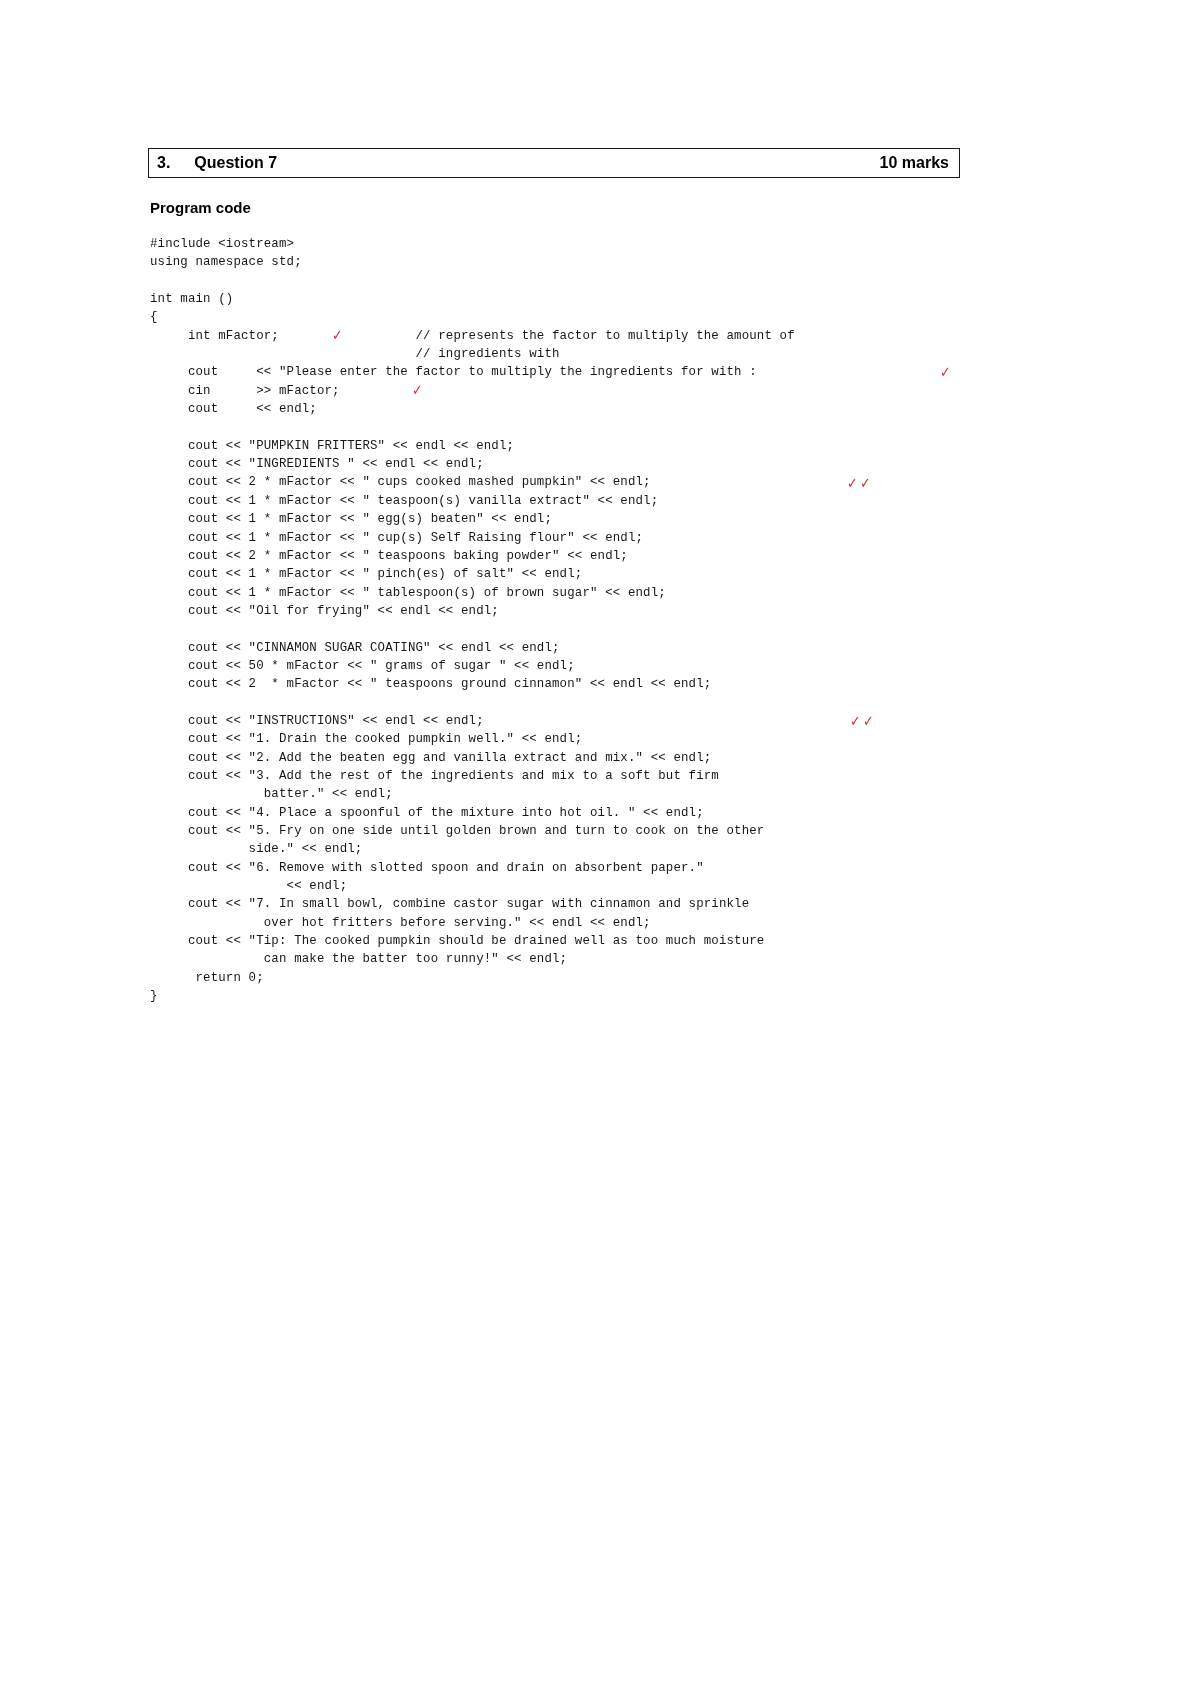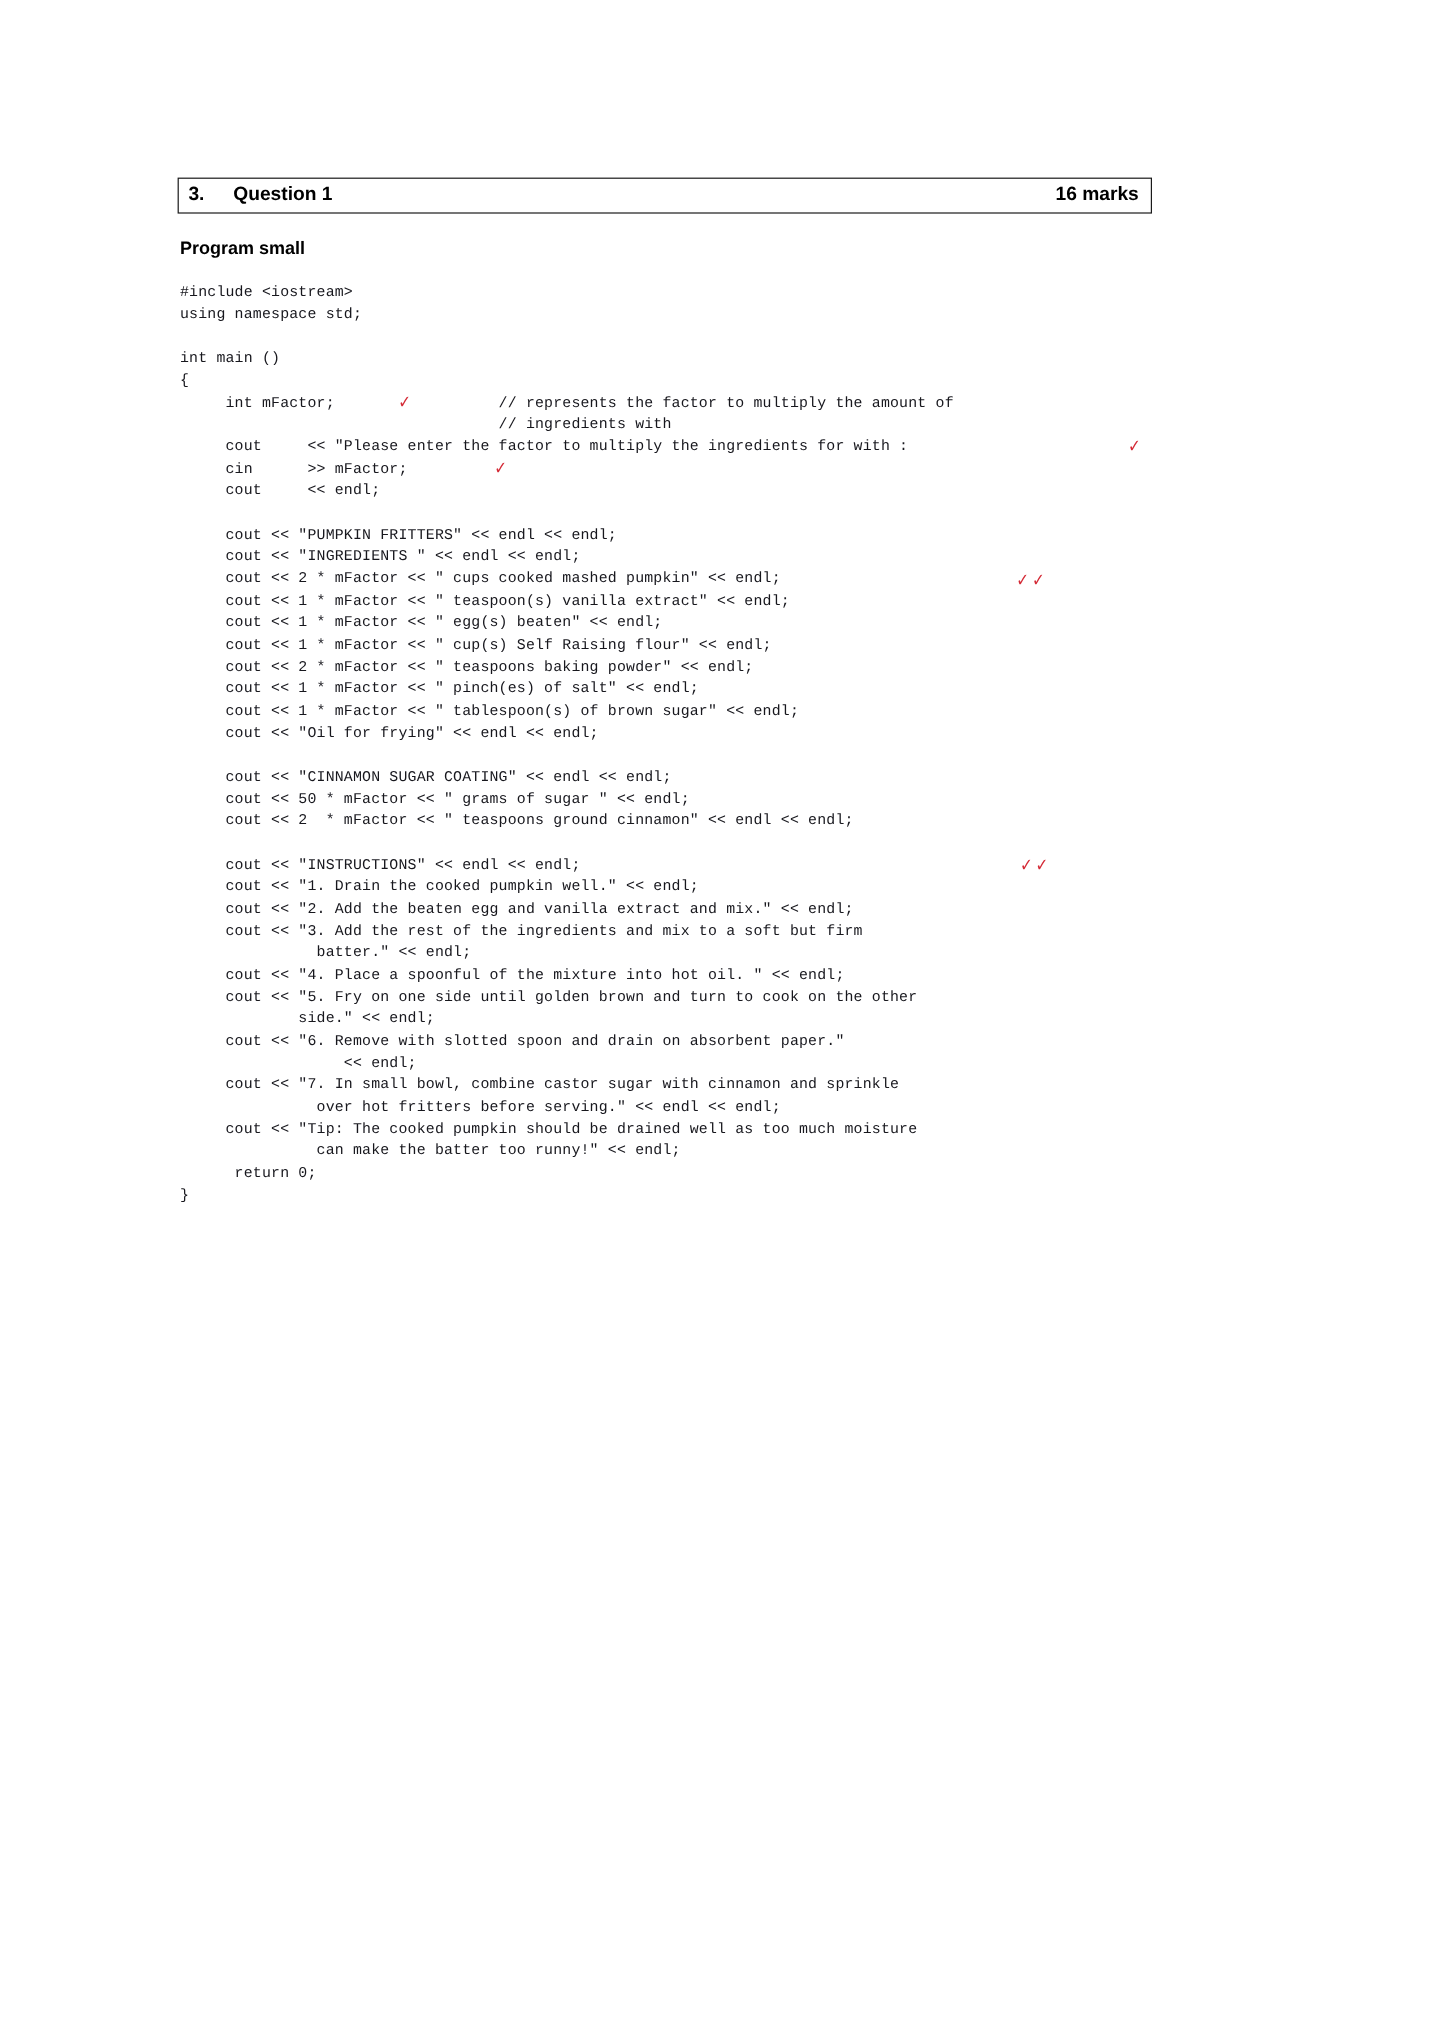--- a/index.html
+++ b/index.html
@@ -95,21 +95,21 @@
     transform: scaleX(0.85);
   }
 </style>
 </head>
 <body>
 
 <div class="page">
 
   <div class="header-bar">
     <span class="hdr-num">3.</span>
-    <span class="hdr-title">Question 1</span>
-    <span class="hdr-marks">16 marks</span>
+    <span class="hdr-title">Question 7</span>
+    <span class="hdr-marks">10 marks</span>
   </div>
 
-  <div class="section-heading">Program small</div>
+  <div class="section-heading">Program code</div>
 
   <div class="code-block" id="code-block" style="position: relative;"><div class="code-line">#include &lt;iostream&gt;</div><div class="code-line">using namespace std;</div><div class="code-line blank">&nbsp;</div><div class="code-line">int main ()</div><div class="code-line">{</div><div class="code-line">     int mFactor;                  // represents the factor to multiply the amount of</div><div class="code-line">                                   // ingredients with</div><div class="code-line">     cout     &lt;&lt; "Please enter the factor to multiply the ingredients for with : </div><div class="code-line">     cin      &gt;&gt; mFactor;</div><div class="code-line">     cout     &lt;&lt; endl;</div><div class="code-line blank">&nbsp;</div><div class="code-line">     cout &lt;&lt; "PUMPKIN FRITTERS" &lt;&lt; endl &lt;&lt; endl;</div><div class="code-line">     cout &lt;&lt; "INGREDIENTS " &lt;&lt; endl &lt;&lt; endl;</div><div class="code-line">     cout &lt;&lt; 2 * mFactor &lt;&lt; " cups cooked mashed pumpkin" &lt;&lt; endl;</div><div class="code-line">     cout &lt;&lt; 1 * mFactor &lt;&lt; " teaspoon(s) vanilla extract" &lt;&lt; endl;</div><div class="code-line">     cout &lt;&lt; 1 * mFactor &lt;&lt; " egg(s) beaten" &lt;&lt; endl;</div><div class="code-line">     cout &lt;&lt; 1 * mFactor &lt;&lt; " cup(s) Self Raising flour" &lt;&lt; endl;</div><div class="code-line">     cout &lt;&lt; 2 * mFactor &lt;&lt; " teaspoons baking powder" &lt;&lt; endl;</div><div class="code-line">     cout &lt;&lt; 1 * mFactor &lt;&lt; " pinch(es) of salt" &lt;&lt; endl;</div><div class="code-line">     cout &lt;&lt; 1 * mFactor &lt;&lt; " tablespoon(s) of brown sugar" &lt;&lt; endl;</div><div class="code-line">     cout &lt;&lt; "Oil for frying" &lt;&lt; endl &lt;&lt; endl;</div><div class="code-line blank">&nbsp;</div><div class="code-line">     cout &lt;&lt; "CINNAMON SUGAR COATING" &lt;&lt; endl &lt;&lt; endl;</div><div class="code-line">     cout &lt;&lt; 50 * mFactor &lt;&lt; " grams of sugar " &lt;&lt; endl;</div><div class="code-line">     cout &lt;&lt; 2  * mFactor &lt;&lt; " teaspoons ground cinnamon" &lt;&lt; endl &lt;&lt; endl;</div><div class="code-line blank">&nbsp;</div><div class="code-line">     cout &lt;&lt; "INSTRUCTIONS" &lt;&lt; endl &lt;&lt; endl;</div><div class="code-line">     cout &lt;&lt; "1. Drain the cooked pumpkin well." &lt;&lt; endl;</div><div class="code-line">     cout &lt;&lt; "2. Add the beaten egg and vanilla extract and mix." &lt;&lt; endl;</div><div class="code-line">     cout &lt;&lt; "3. Add the rest of the ingredients and mix to a soft but firm</div><div class="code-line">               batter." &lt;&lt; endl;</div><div class="code-line">     cout &lt;&lt; "4. Place a spoonful of the mixture into hot oil. " &lt;&lt; endl;</div><div class="code-line">     cout &lt;&lt; "5. Fry on one side until golden brown and turn to cook on the other</div><div class="code-line">             side." &lt;&lt; endl;</div><div class="code-line">     cout &lt;&lt; "6. Remove with slotted spoon and drain on absorbent paper."</div><div class="code-line">                  &lt;&lt; endl;</div><div class="code-line">     cout &lt;&lt; "7. In small bowl, combine castor sugar with cinnamon and sprinkle</div><div class="code-line">               over hot fritters before serving." &lt;&lt; endl &lt;&lt; endl;</div><div class="code-line">     cout &lt;&lt; "Tip: The cooked pumpkin should be drained well as too much moisture</div><div class="code-line">               can make the batter too runny!" &lt;&lt; endl;</div><div class="code-line">      return 0;</div><div class="code-line">}</div><span class="tick" style="left: 181px; top: 93px; color: rgb(212, 42, 54);">✓</span><span class="tick" style="left: 789px; top: 130px; color: rgb(212, 42, 54);">✓</span><span class="tick" style="left: 261px; top: 148px; color: rgb(212, 42, 54);">✓</span><span class="tick" style="left: 696px; top: 241px; color: rgb(212, 42, 54);">✓</span><span class="tick" style="left: 709px; top: 241px; color: rgb(212, 42, 54);">✓</span><span class="tick" style="left: 699px; top: 479px; color: rgb(212, 42, 54);">✓</span><span class="tick" style="left: 712px; top: 479px; color: rgb(212, 42, 54);">✓</span></div>
 
 </div>
 
 </body></html>

